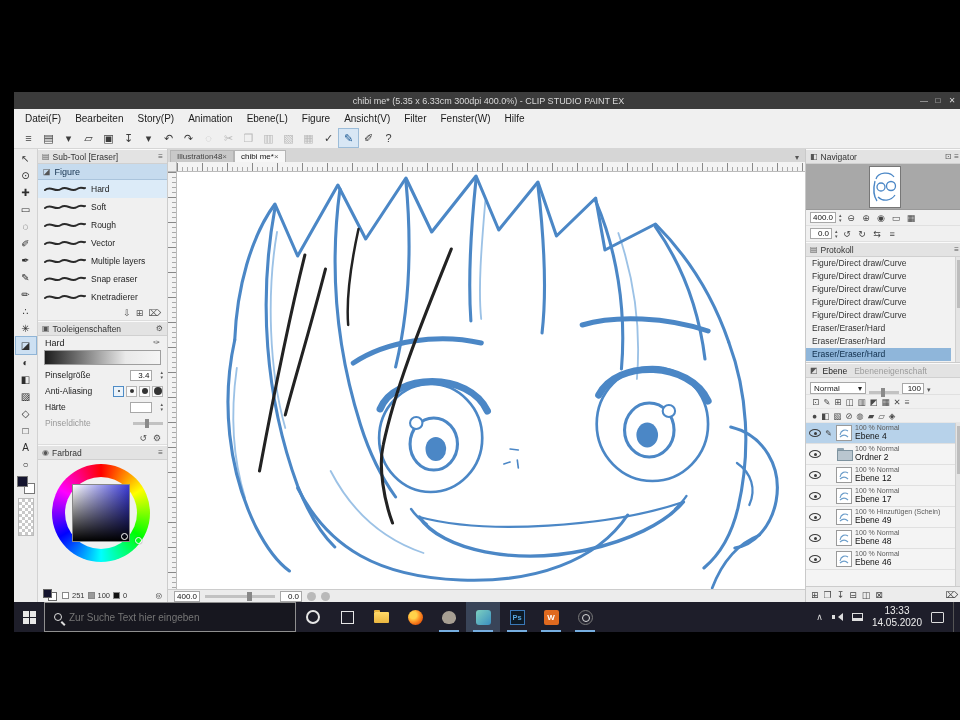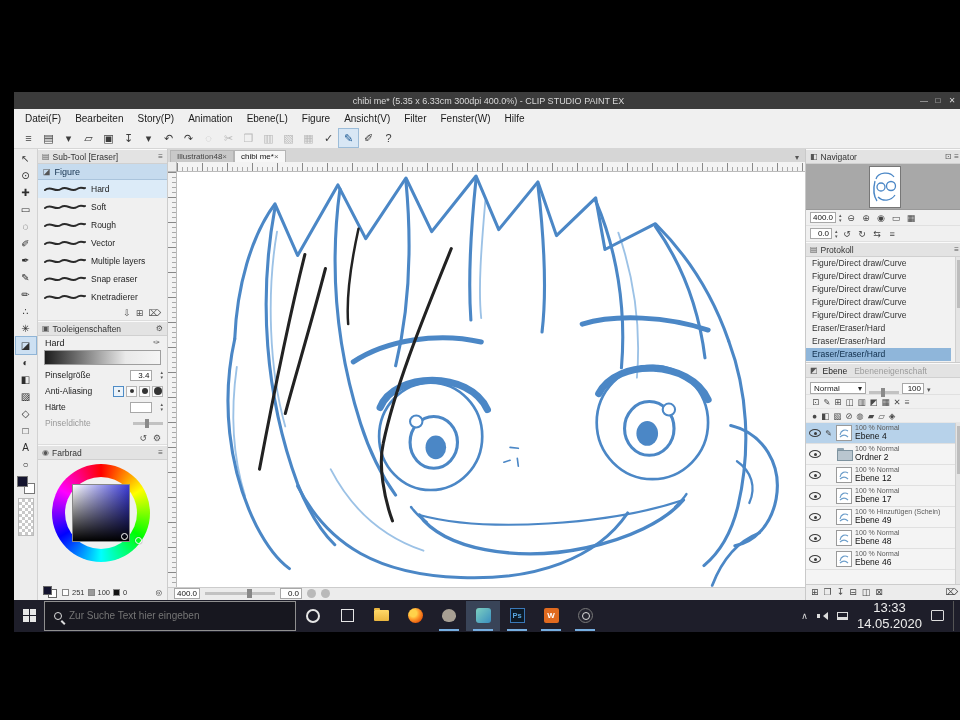--- a/index.html
+++ b/index.html
@@ -155,21 +155,21 @@
   .psicon{width:15px;height:15px;background:#0d1a26;border:1px solid #3a78b8;color:#58a7e0;font-size:7.5px;font-weight:bold;display:flex;align-items:center;justify-content:center}
   .wicon{width:15px;height:15px;background:#e06a1f;color:#fff;font-size:8px;font-weight:bold;display:flex;align-items:center;justify-content:center;border-radius:2px}
   .obs{width:15px;height:15px;border-radius:50%;background:#252530;border:1px solid #777;position:relative}
   .obs::after{content:'';position:absolute;left:3.5px;top:3px;width:6px;height:6px;border-radius:50%;border:1.5px solid #ddd}
   .tray{margin-left:auto;display:flex;align-items:center;gap:9px;padding-right:5px}
   .tray-g{color:#ddd;font-size:9px}
   .spk{position:relative;width:11px;height:10px}
   .spk::before{content:'';position:absolute;left:0;top:3px;width:3px;height:4px;background:#ddd}
   .spk::after{content:'';position:absolute;left:2px;top:1px;width:0;height:0;border:4px solid transparent;border-right:5px solid #ddd}
   .net{width:11px;height:8px;border:1px solid #ddd;border-bottom-width:3px}
-  .clock{text-align:center;font-size:13px;line-height:1.25;color:#eee}
+  .clock{text-align:center;font-size:10px;line-height:1.25;color:#eee}
   .action{width:13px;height:11px;border:1px solid #ddd;border-radius:1px}
   .showdesk{width:5px;height:30px;border-left:1px solid #555}
 </style>
 </head>
 <body>
 
 <div class="stage">
   <div class="screen">
 
     <div class="titlebar">

